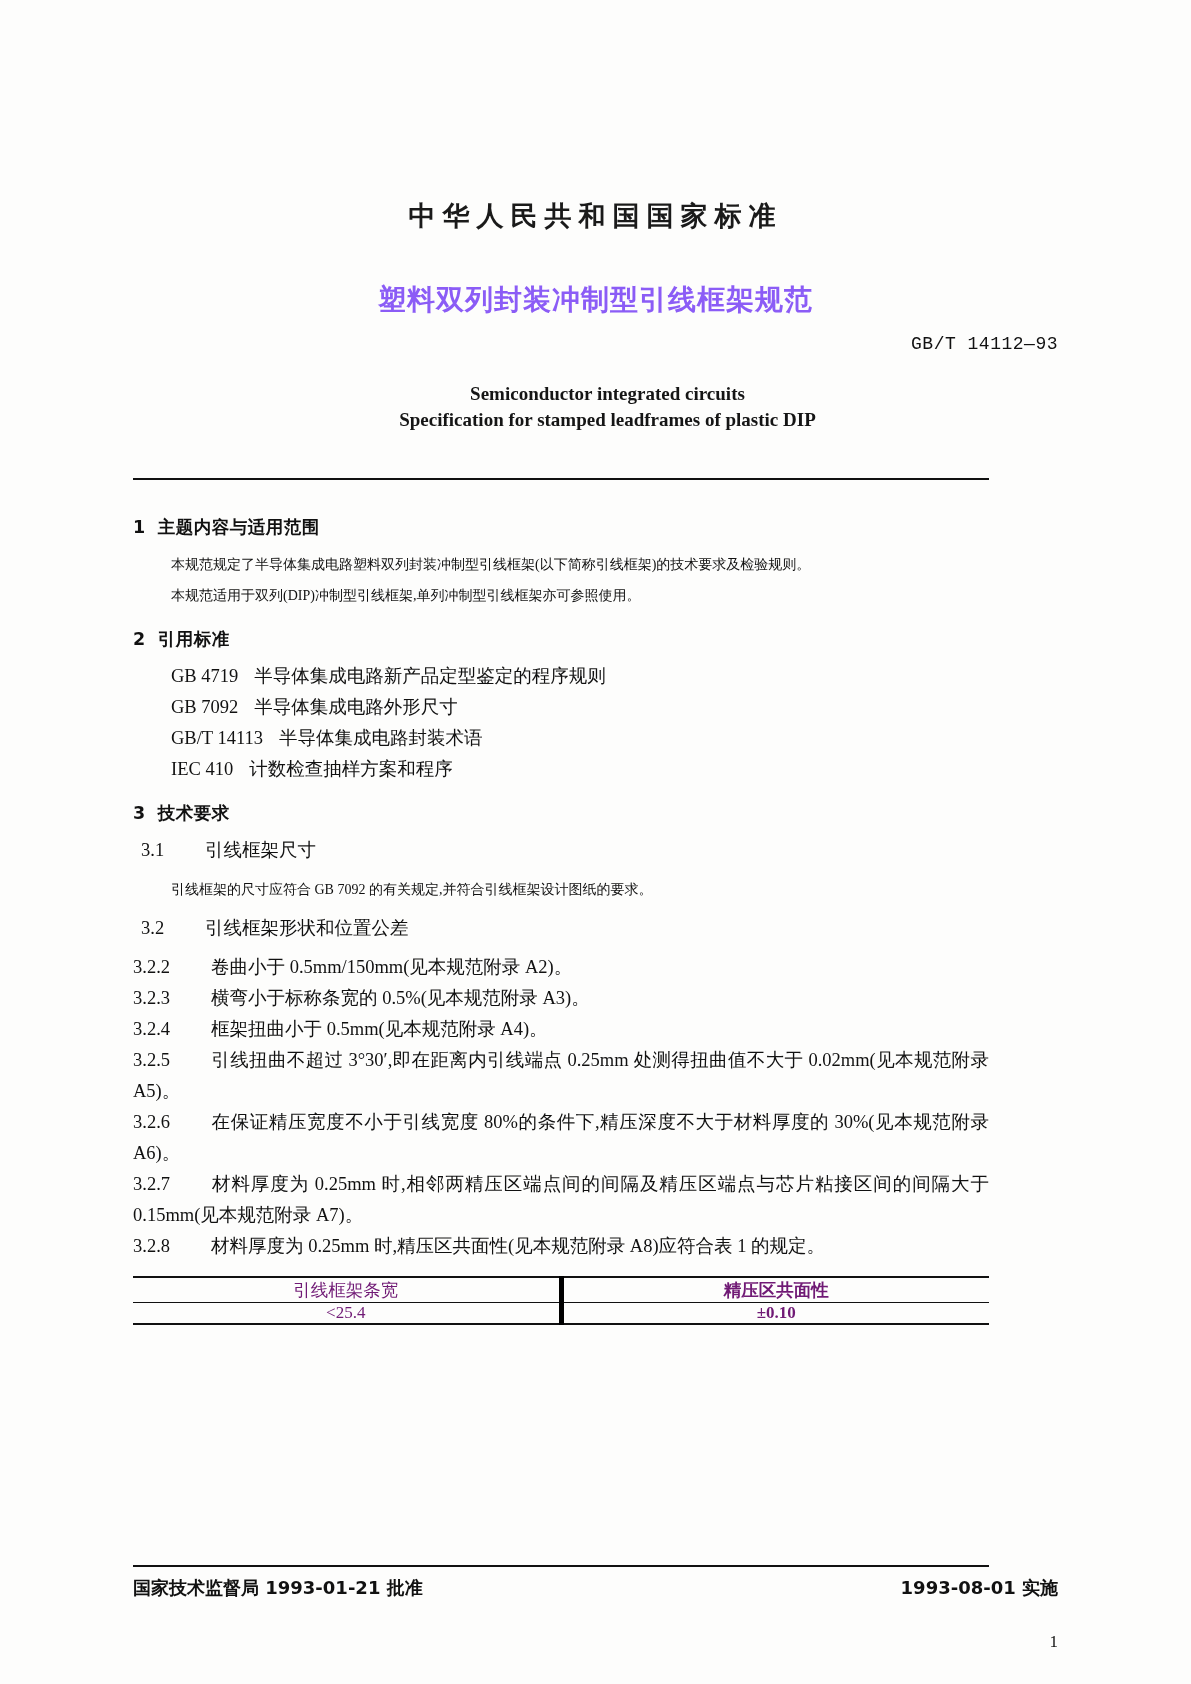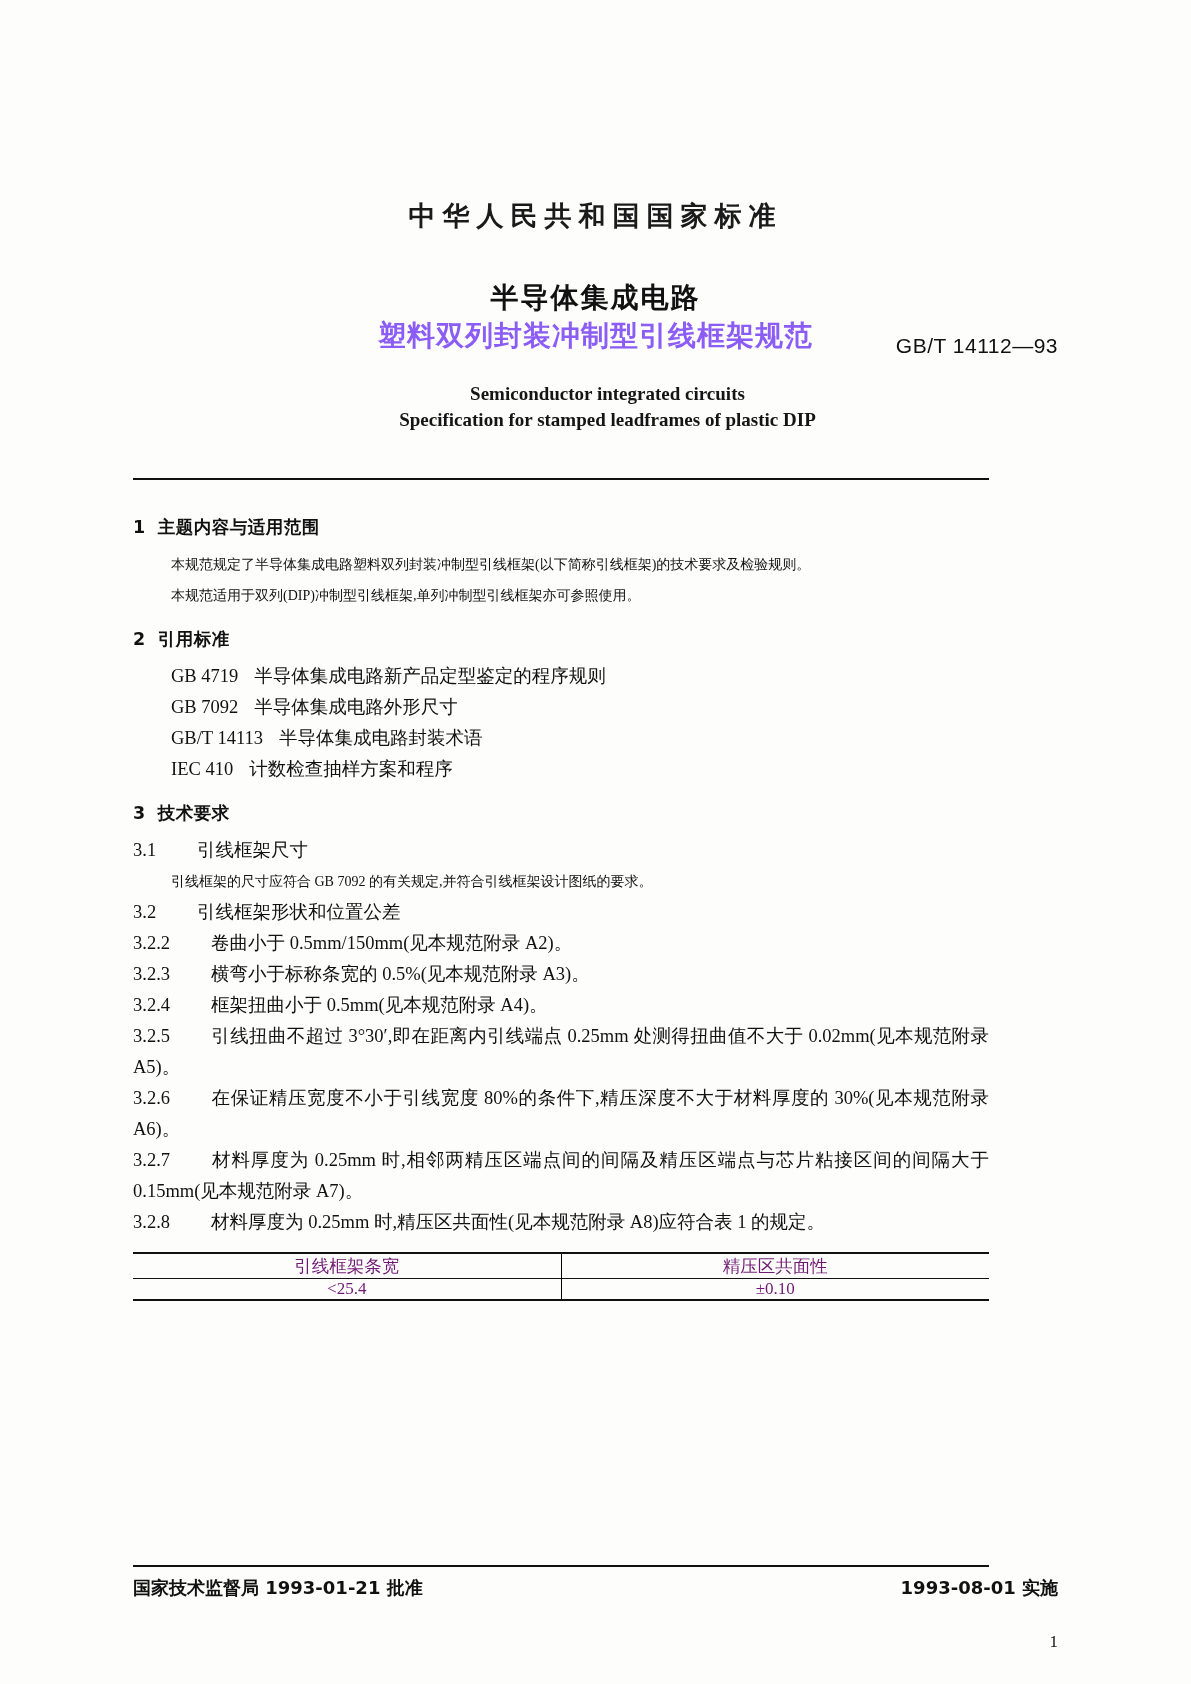--- a/index.html
+++ b/index.html
@@ -56,22 +56,22 @@
     font-weight: bold;
     font-size: 28px;
     letter-spacing: 1px;
     line-height: 40px;
     color: #8b5cf6;
   }
   .std-number {
     position: absolute;
     right: 133px;
     top: 322px;
-    font-family: Liberation Sans, sans-serif;
-    font-size: 21px;
+    font-family: Liberation Mono, monospace;
+    font-size: 18px;
     letter-spacing: 0.5px;
     color: #111;
   }
   .eng-title {
     position: absolute;
     left: 0; right: 0;
     text-align: center;
     font-family: "Liberation Serif", "DejaVu Serif", serif;
     font-weight: bold;
     font-size: 19px;
@@ -135,21 +135,21 @@
   }
   .clause .cnum {
     display: inline-block;
     min-width: 58px;
     margin-right: 6px;
   }
   .clause.sub .cnum { min-width: 72px; }
   .clause-head {
     font-size: 18.5px;
     line-height: 31px;
-    margin: 0;
+    margin: 8px;
     color: #111;
   }
   .clause-head .cnum {
     display: inline-block;
     min-width: 58px;
     margin-right: 6px;
   }
 
   
   .table-block {
@@ -182,21 +182,22 @@
     font-weight: normal;
   }
   table.t1 thead tr {
     border-top: 2px solid #111;
     border-bottom: 1px solid #111;
   }
   table.t1 tbody tr {
     border-bottom: 2px solid #111;
   }
   table.t1 th.right-col, table.t1 td.right-col {
-    border-left: 1px solid #000000;
+    border-left: 5px solid #000000;
+    font-weight: bold;
   }
   table.t1 th { font-size: 17.5px; }
 
   
   .rule-bottom {
     position: absolute;
     left: 133px;
     top: 1553px;
     width: 856px;
     height: 0;
@@ -231,21 +232,20 @@
 </style>
 </head>
 <body>
 
 <div class="page">
   <div class="sheet">
 
     <div class="national-title">中华人民共和国国家标准</div>
 
     <div class="doc-title-wrap">
-      <div class="doc-title-1">半导体集成电路</div>
       <div class="doc-title-2">塑料双列封装冲制型引线框架规范</div>
     </div>
 
     <div class="std-number">GB/T 14112—93</div>
 
     <div class="eng-title eng-title-1">Semiconductor integrated circuits</div>
     <div class="eng-title eng-title-2">Specification for stamped leadframes of plastic DIP</div>
 
     <div class="rule-top"></div>
 

